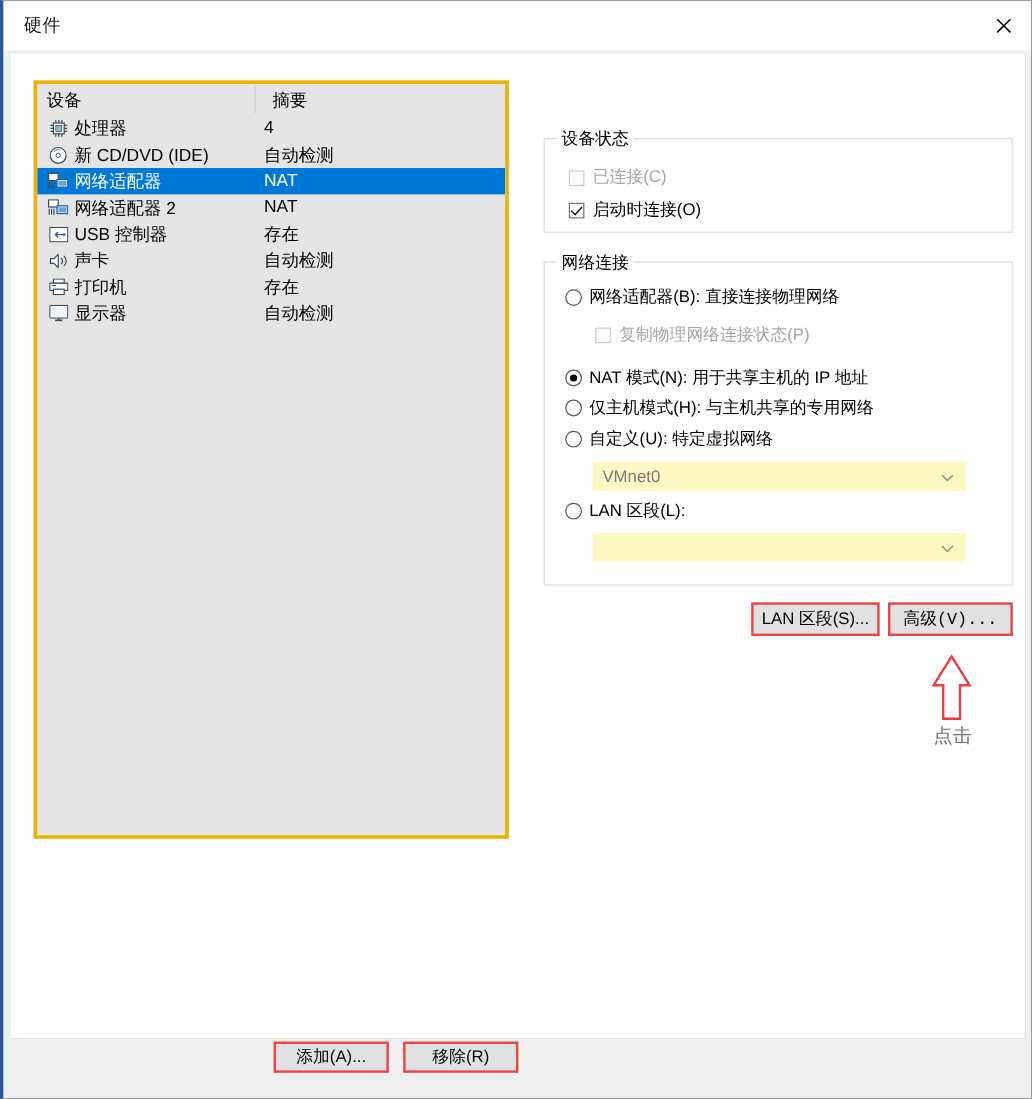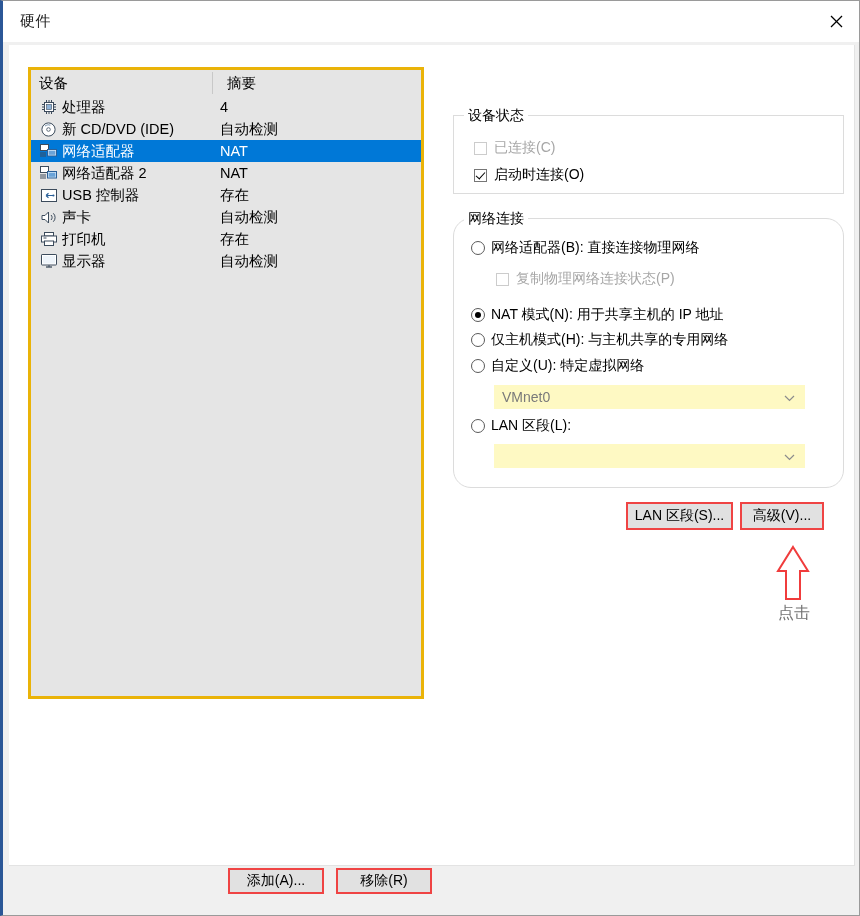--- a/index.html
+++ b/index.html
@@ -199,21 +199,20 @@
     left: 444px;
     top: 70px;
     width: 391px;
     height: 79px;
   }
   #gb-network {
     left: 444px;
     top: 173px;
     width: 391px;
     height: 270px;
-    border-radius: 18px;
   }
 
   
   .cb-row {
     position: absolute;
     display: flex;
     align-items: center;
     cursor: pointer;
   }
   .cb-box {
@@ -300,22 +299,23 @@
     position: absolute;
     left: 617px;
     top: 457px;
     width: 107px;
     height: 28px;
   }
   #btn-advanced {
     position: absolute;
     left: 731px;
     top: 457px;
-    width: 84px;
+    width: 104px;
     height: 28px;
+    font-family: Liberation Mono, monospace;
   }
 
   
   #annotation-arrow {
     position: absolute;
     left: 764px;
     top: 500px;
     width: 40px;
     height: 56px;
   }

